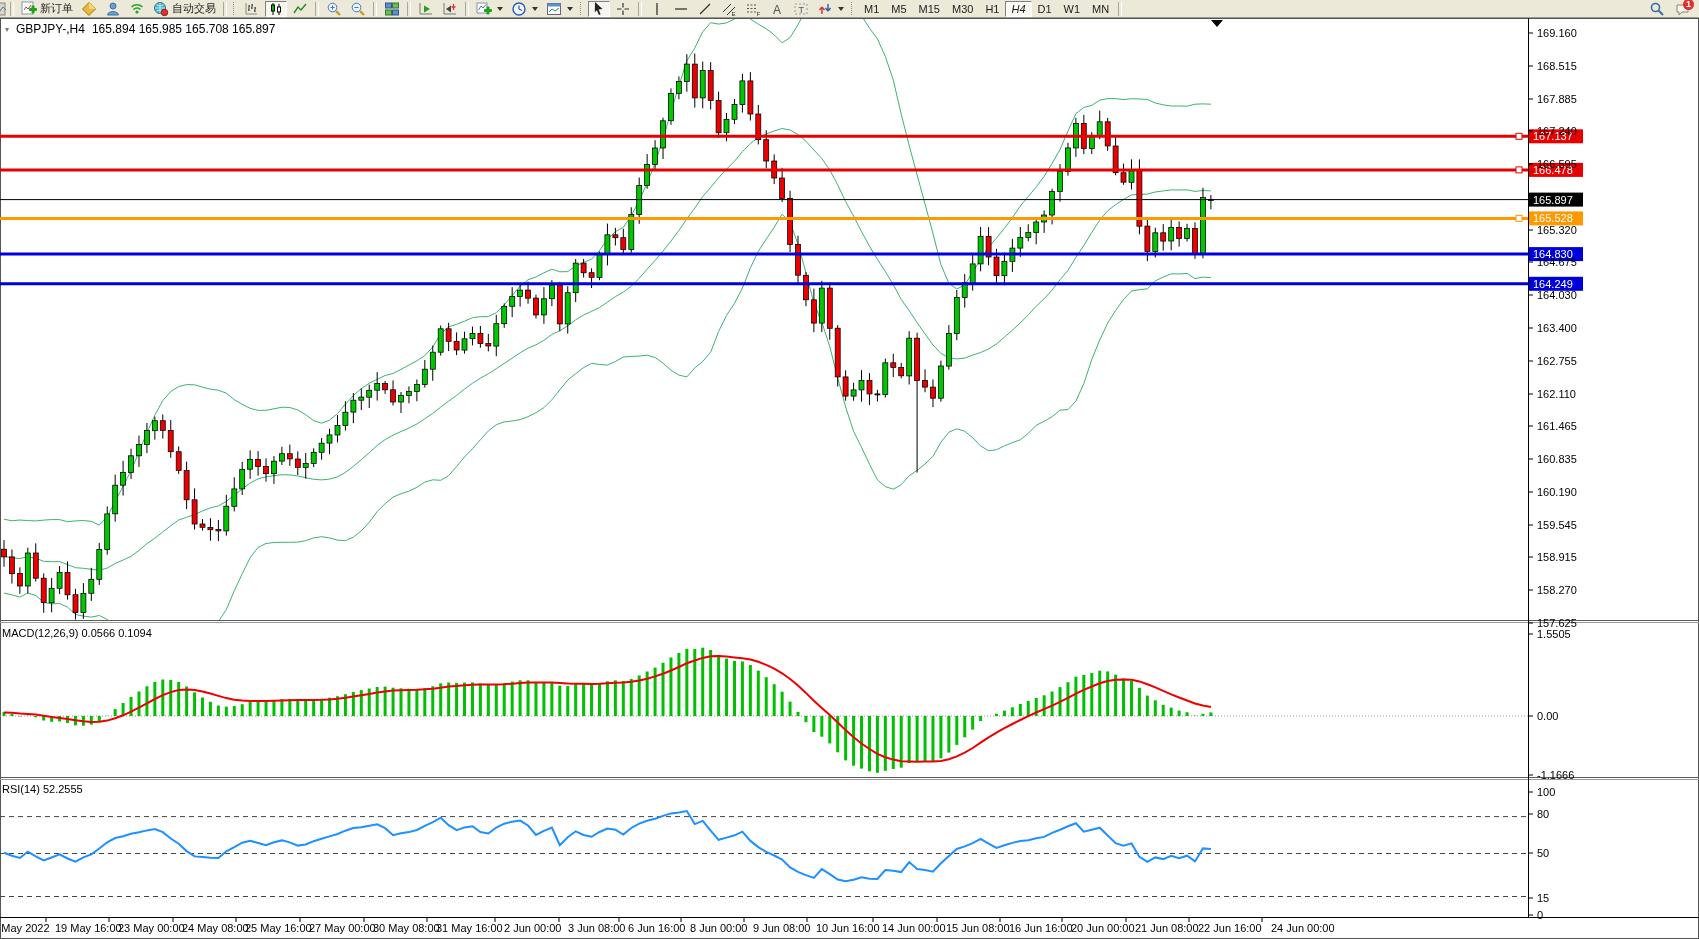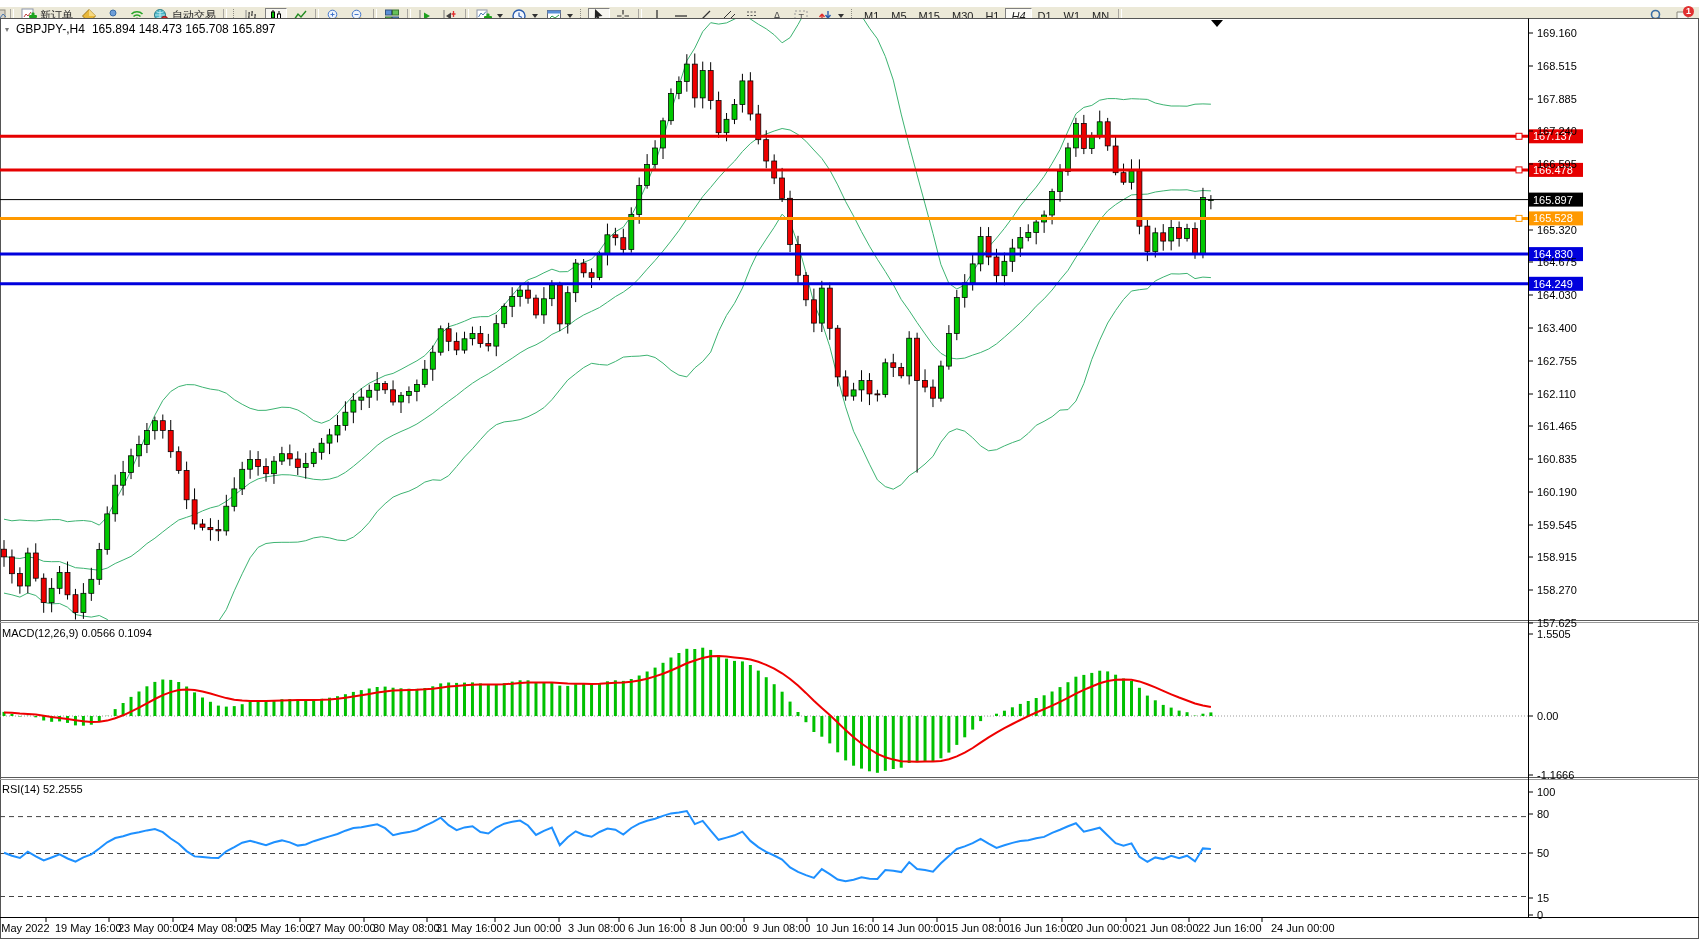--- a/index.html
+++ b/index.html
@@ -1,19 +1,19 @@
 <!DOCTYPE html>
 <html><head>
 <meta charset="utf-8">
 <style>
   html,body{margin:0;padding:0;background:#fff;}
   #app{position:relative;width:1699px;height:939px;overflow:hidden;background:#fff;
        font-family:"Liberation Sans","DejaVu Sans",sans-serif;}
   
-  .tb{position:absolute;left:0;top:7px;width:1699px;height:18px;background:#ece9d8;
+  .tb{position:absolute;left:0;top:0;width:1699px;height:18px;background:#ece9d8;
       border-bottom:1px solid #9c9a8f;display:flex;align-items:center;box-sizing:border-box;
       font-size:11px;color:#222;white-space:nowrap;}
   .tbtn{display:flex;align-items:center;gap:3px;height:16px;padding:0 2px;margin:0 1px;
         border:1px solid transparent;background:transparent;font-size:11px;color:#222;
         font-family:inherit;cursor:default;}
   .tbtn.pressed{border-color:#808080 #fff #fff #808080;background:#f7f6f1;}
   .sep{width:2px;height:14px;border-left:1px solid #a9a6a0;border-right:1px solid #fff;margin:0 3px;}
   .grip{width:3px;height:13px;border-left:1px dotted #8f8d85;margin:0 3px;}
   .ic{width:16px;height:16px;display:block;}
   .caret{width:0;height:0;border-left:3px solid transparent;border-right:3px solid transparent;
@@ -257,21 +257,21 @@
           <path d="M2,4 h11 v7 h-6 l-3,3 v-3 h-2 z" fill="#f6f6f0" stroke="#8a877c"></path>
         </svg>
         <span class="badge">1</span>
       </span>
     </div>
   </div>
 
   <div id="title">
     <span class="tiny">▾</span>
     <span>GBPJPY-,H4</span>
-    <span>165.894 148.473 165.708 165.897</span>
+    <span>165.894 165.985 165.708 165.897</span>
   </div>
 
   <svg id="chartsvg" width="1699" height="921" viewBox="0 18 1699 921">
     <defs>
       <clipPath id="clip-main">
           <rect x="1" y="19" width="1527" height="601"></rect>
         </clipPath>
       <clipPath id="clip-macd">
           <rect x="1" y="624" width="1527" height="152"></rect>
         </clipPath>

